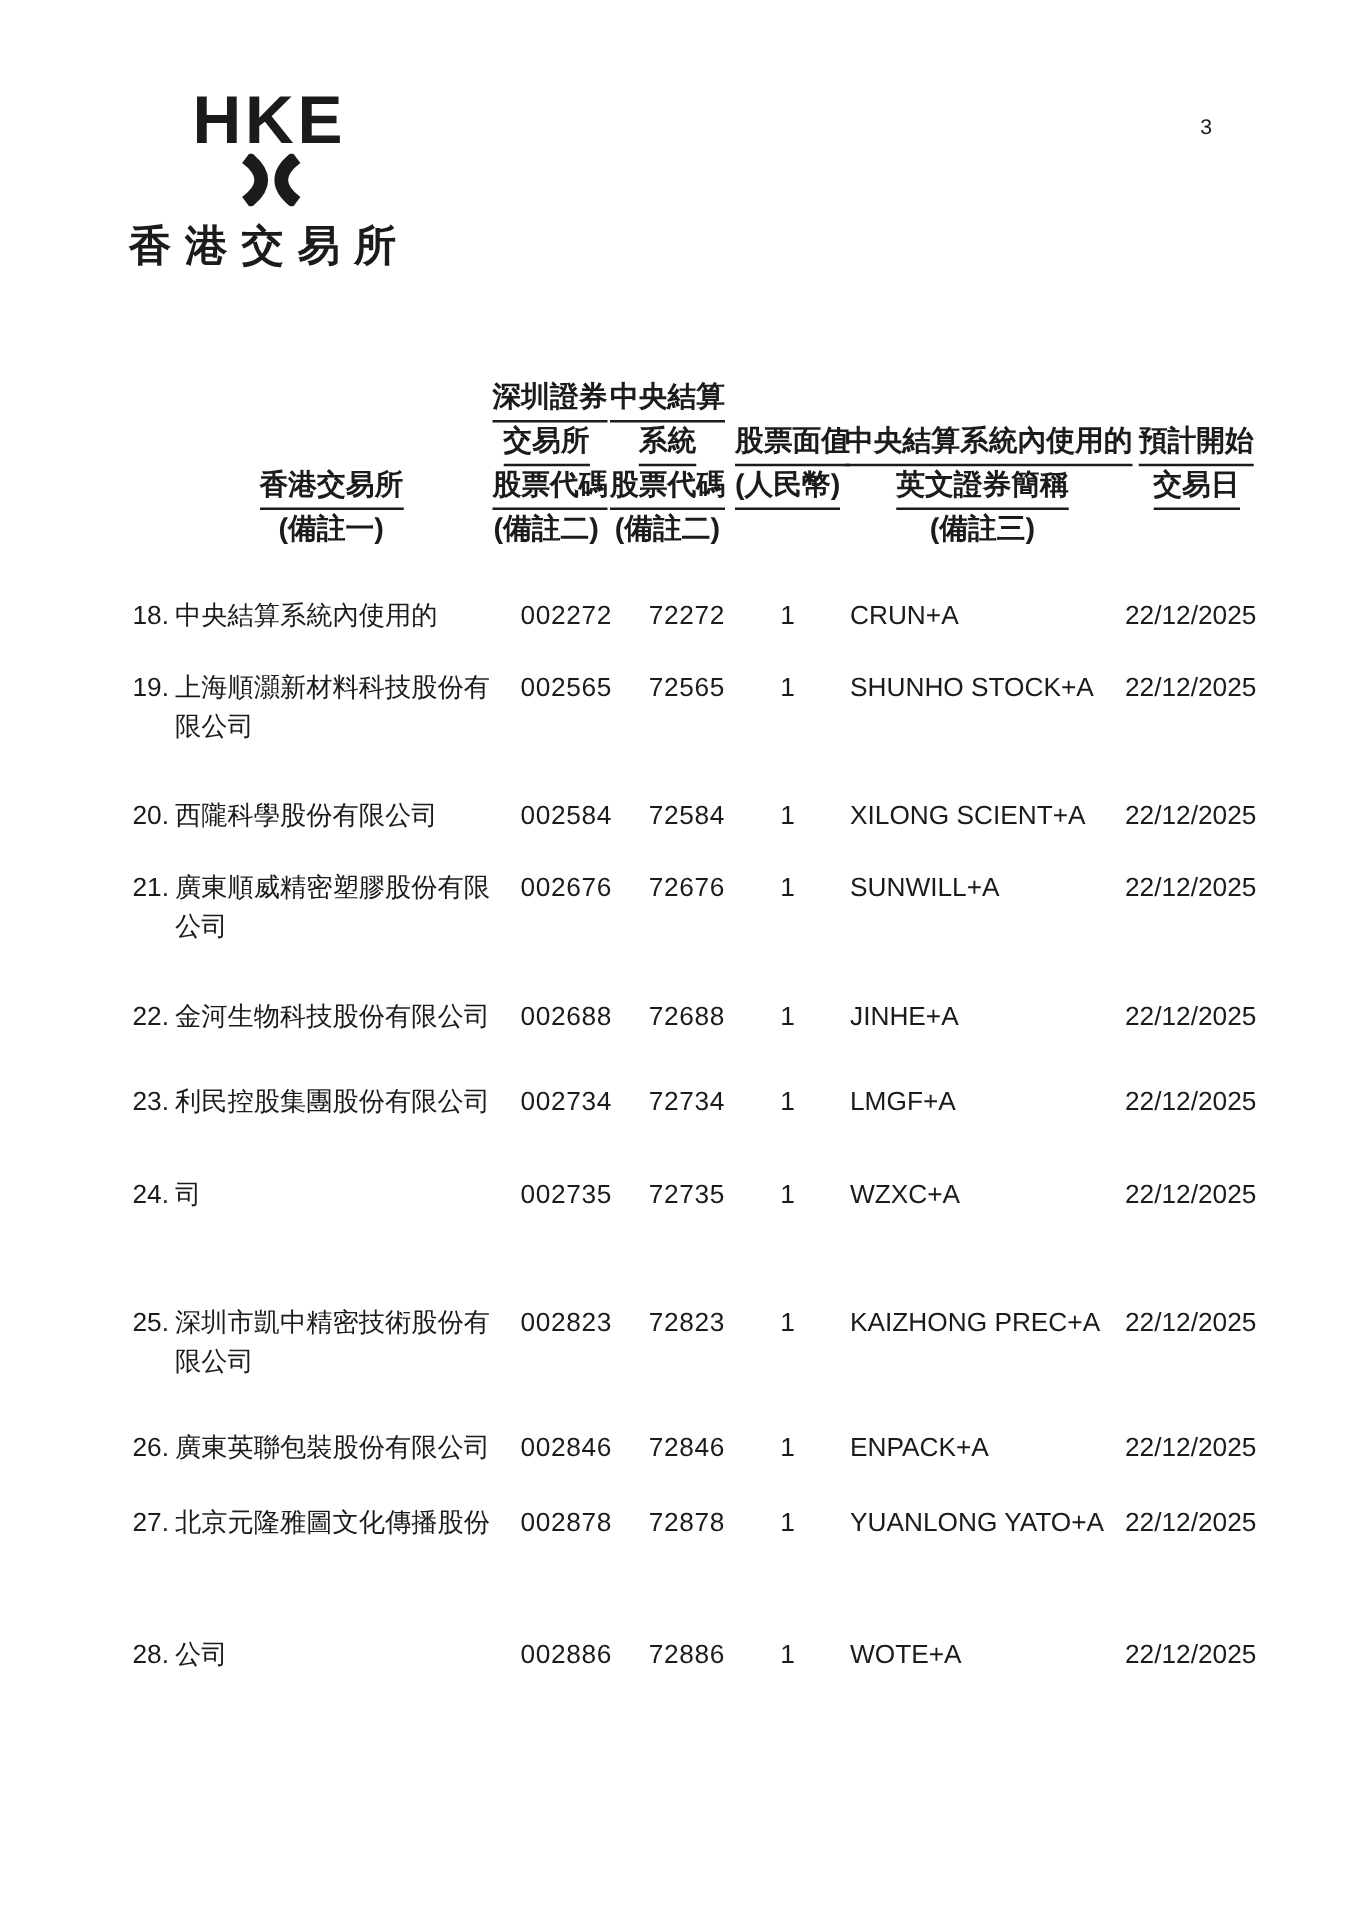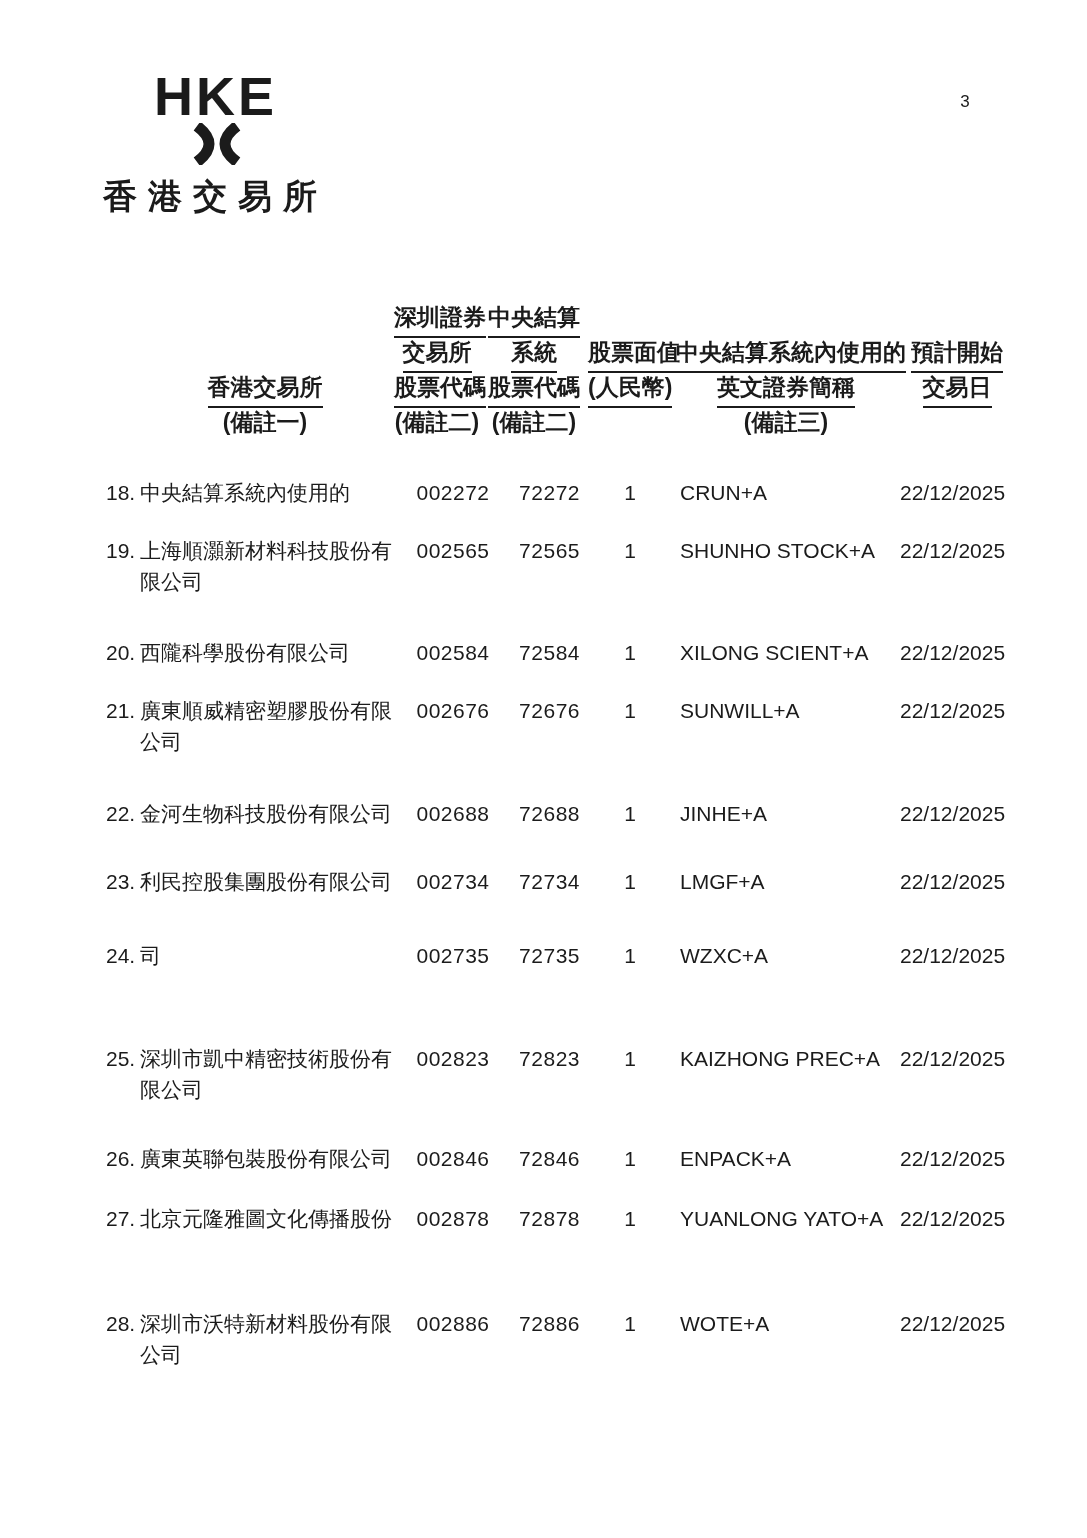--- a/index.html
+++ b/index.html
@@ -261,21 +261,20 @@
       <div class="c-szse">002878</div>
       <div class="c-ccass">72878</div>
       <div class="c-par">1</div>
       <div class="c-eng">YUANLONG YATO+A</div>
       <div class="c-date">22/12/2025</div>
     </div>
 
     <div class="row" style="top: 1308px;">
       <div class="c-no">28.</div>
       <div class="c-name">
-          <div>深圳市沃特新材料股份有限</div>
           <div>公司</div>
         </div>
       <div class="c-szse">002886</div>
       <div class="c-ccass">72886</div>
       <div class="c-par">1</div>
       <div class="c-eng">WOTE+A</div>
       <div class="c-date">22/12/2025</div>
     </div>
   </div>
 

